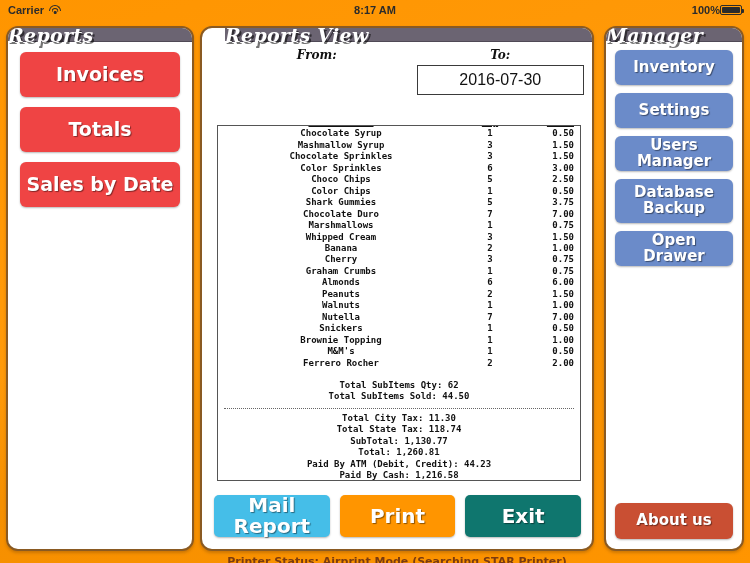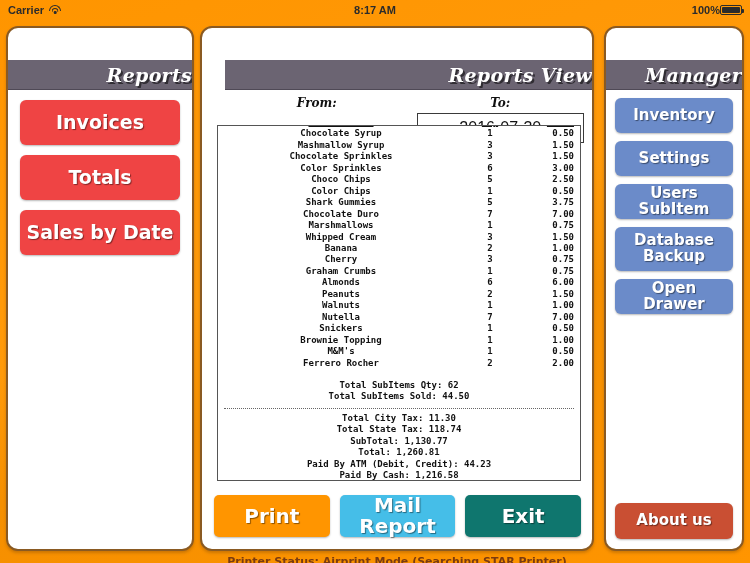--- a/index.html
+++ b/index.html
@@ -61,24 +61,23 @@
   .panel {
     position: absolute;
     background: #fff;
     border: 2px solid #8a5a22;
     border-radius: 12px;
     overflow: hidden;
     box-shadow: 0 2px 3px rgba(120,70,10,.35);
   }
   .panel-head {
     background: #6B6472;
-    height: 30px;
-    display: flex; align-items: center; justify-content: flex-end;
+    height: 14px;
+    display: flex; align-items: center; justify-content: flex-start;
     border-bottom: 1px solid #4f4956;
-    margin-top: 32px;
   }
   .panel-title {
     font-family: "DejaVu Serif", serif;
     font-style: italic;
     font-weight: bold;
     font-size: 19px;
     color: #fff;
     letter-spacing: .3px;
     text-shadow: 2px 2px 0 rgba(0,0,0,.55);
   }
@@ -228,34 +227,34 @@
         <div class="date-label">To:</div>
         <div class="date-field">2016-07-30</div>
       </div>
     </div>
 
     <div class="report-box">
       <div class="report-inner" id="report-inner"><div class="rpt-line rpt-head"><div class="rpt-name"><span>SubItem Name</span></div><div class="rpt-qty"><span>Qty</span></div><div class="rpt-tot"><span>Total</span></div></div><div class="rpt-line"><div class="rpt-name">Chocolate Syrup</div><div class="rpt-qty">1</div><div class="rpt-tot">0.50</div></div><div class="rpt-line"><div class="rpt-name">Mashmallow Syrup</div><div class="rpt-qty">3</div><div class="rpt-tot">1.50</div></div><div class="rpt-line"><div class="rpt-name">Chocolate Sprinkles</div><div class="rpt-qty">3</div><div class="rpt-tot">1.50</div></div><div class="rpt-line"><div class="rpt-name">Color Sprinkles</div><div class="rpt-qty">6</div><div class="rpt-tot">3.00</div></div><div class="rpt-line"><div class="rpt-name">Choco Chips</div><div class="rpt-qty">5</div><div class="rpt-tot">2.50</div></div><div class="rpt-line"><div class="rpt-name">Color Chips</div><div class="rpt-qty">1</div><div class="rpt-tot">0.50</div></div><div class="rpt-line"><div class="rpt-name">Shark Gummies</div><div class="rpt-qty">5</div><div class="rpt-tot">3.75</div></div><div class="rpt-line"><div class="rpt-name">Chocolate Duro</div><div class="rpt-qty">7</div><div class="rpt-tot">7.00</div></div><div class="rpt-line"><div class="rpt-name">Marshmallows</div><div class="rpt-qty">1</div><div class="rpt-tot">0.75</div></div><div class="rpt-line"><div class="rpt-name">Whipped Cream</div><div class="rpt-qty">3</div><div class="rpt-tot">1.50</div></div><div class="rpt-line"><div class="rpt-name">Banana</div><div class="rpt-qty">2</div><div class="rpt-tot">1.00</div></div><div class="rpt-line"><div class="rpt-name">Cherry</div><div class="rpt-qty">3</div><div class="rpt-tot">0.75</div></div><div class="rpt-line"><div class="rpt-name">Graham Crumbs</div><div class="rpt-qty">1</div><div class="rpt-tot">0.75</div></div><div class="rpt-line"><div class="rpt-name">Almonds</div><div class="rpt-qty">6</div><div class="rpt-tot">6.00</div></div><div class="rpt-line"><div class="rpt-name">Peanuts</div><div class="rpt-qty">2</div><div class="rpt-tot">1.50</div></div><div class="rpt-line"><div class="rpt-name">Walnuts</div><div class="rpt-qty">1</div><div class="rpt-tot">1.00</div></div><div class="rpt-line"><div class="rpt-name">Nutella</div><div class="rpt-qty">7</div><div class="rpt-tot">7.00</div></div><div class="rpt-line"><div class="rpt-name">Snickers</div><div class="rpt-qty">1</div><div class="rpt-tot">0.50</div></div><div class="rpt-line"><div class="rpt-name">Brownie Topping</div><div class="rpt-qty">1</div><div class="rpt-tot">1.00</div></div><div class="rpt-line"><div class="rpt-name">M&amp;M's</div><div class="rpt-qty">1</div><div class="rpt-tot">0.50</div></div><div class="rpt-line"><div class="rpt-name">Ferrero Rocher</div><div class="rpt-qty">2</div><div class="rpt-tot">2.00</div></div><div class="rpt-gap"></div><div class="rpt-center">Total SubItems Qty: 62</div><div class="rpt-center">Total SubItems Sold: 44.50</div><div class="rpt-sep"></div><div class="rpt-center">Total City Tax: 11.30</div><div class="rpt-center">Total State Tax: 118.74</div><div class="rpt-center">SubTotal: 1,130.77</div><div class="rpt-center">Total: 1,260.81</div><div class="rpt-center">Paid By ATM (Debit, Credit): 44.23</div><div class="rpt-center">Paid By Cash: 1,216.58</div></div>
     </div>
 
     <div class="action-row">
+      <button class="btn btn-mail">Mail Report</button>
       <button class="btn btn-print">Print</button>
-      <button class="btn btn-mail">Mail Report</button>
       <button class="btn btn-exit">Exit</button>
     </div>
   </div>
 
   <div class="panel" id="panel-manager">
     <div class="panel-head">
       <div class="panel-title">Manager</div>
     </div>
     <div class="mgr-stack">
       <button class="btn btn-blue">Inventory</button>
       <button class="btn btn-blue">Settings</button>
-      <button class="btn btn-blue">Users SubItem</button>
+      <button class="btn btn-blue">Users Manager</button>
       <button class="btn btn-blue tall">Database Backup</button>
       <button class="btn btn-blue">Open Drawer</button>
     </div>
     <div class="about-wrap">
       <button class="btn btn-about">About us</button>
     </div>
   </div>
 
   <div class="printer-status">Printer Status: Airprint Mode (Searching STAR Printer)</div>
 </div>

